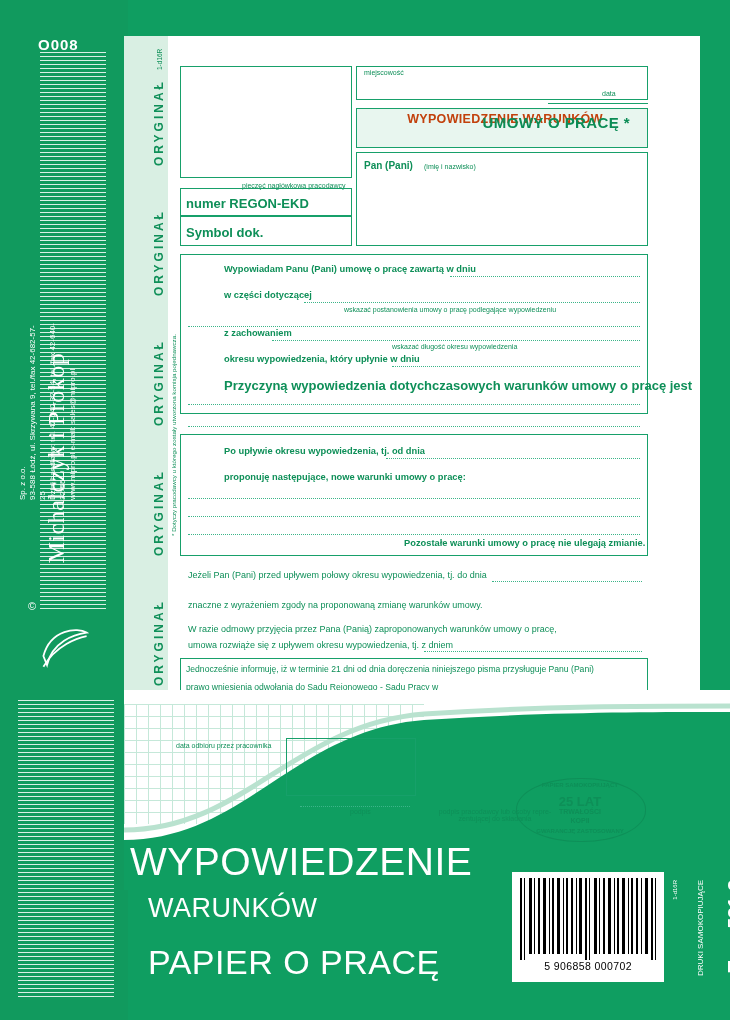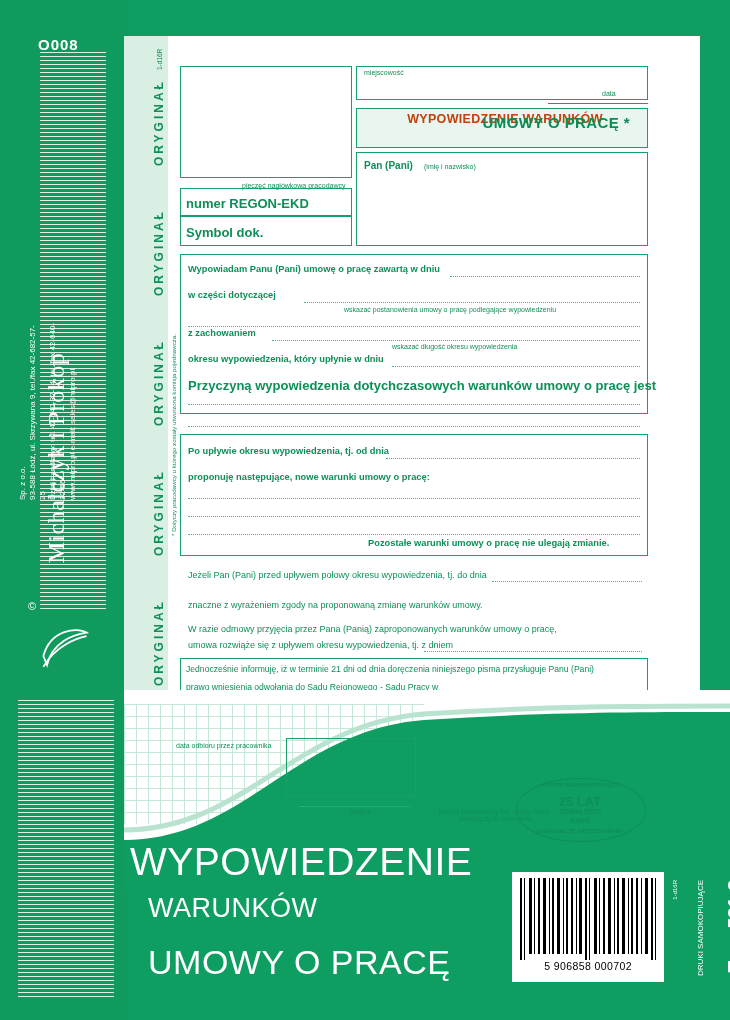--- a/index.html
+++ b/index.html
@@ -42,21 +42,21 @@
   .box{position:absolute;border:1px solid #17a06a;box-sizing:border-box;}
   .lbl{position:absolute;color:#0e8f58;font-size:7px;}
   .lblb{position:absolute;color:#0e8f58;font-size:13px;font-weight:bold;}
   .dots{position:absolute;border-bottom:1px dotted #3cb589;}
 
   .hdrbar{position:absolute;background:#e8f6ef;border:1px solid #17a06a;box-sizing:border-box;}
   .title1{position:absolute;color:#c2410c;font-weight:bold;font-size:12.5px;letter-spacing:.3px;}
   .title2{position:absolute;color:#0b8c55;font-weight:bold;font-size:15px;letter-spacing:.4px;}
 
   .bodytxt{position:absolute;color:#0e8f58;font-size:9px;}
-  .bodytxtb{position:absolute;color:#0e8f58;font-size:9.3px;font-weight:bold;}
+  .bodytxtb{position:absolute;color:#0e8f58;font-size:9.3px;font-weight:bold;margin-left:36px;}
   .tiny{position:absolute;color:#0e8f58;font-size:6.5px;}
 
   
   .banner{position:absolute;left:124px;top:690px;width:606px;height:330px;overflow:hidden;}
   .bannerwhite{position:absolute;left:0;top:0;width:606px;height:180px;background:#ffffff;}
   .grid{position:absolute;left:0;top:14px;width:300px;height:120px;
       background:
         repeating-linear-gradient(to right,#bfe6d5 0,#bfe6d5 1px,transparent 1px,transparent 12px),
         repeating-linear-gradient(to bottom,#bfe6d5 0,#bfe6d5 1px,transparent 1px,transparent 12px);
       opacity:.9;}
@@ -196,21 +196,21 @@
     <div class="ring"></div>
     <div class="t" style="top:4px;font-size:6px">PAPIER SAMOKOPIUJĄCY</div>
     <div class="t" style="top:16px;font-size:13px">25 LAT</div>
     <div class="t" style="top:30px;font-size:7px">TRWAŁOŚCI</div>
     <div class="t" style="top:39px;font-size:7px">KOPII</div>
     <div class="t" style="top:50px;font-size:6px">GWARANCJĘ ZASTOSOWANY</div>
   </div>
 
   <div class="bigtitle bt1">WYPOWIEDZENIE</div>
   <div class="bigtitle bt2">WARUNKÓW</div>
-  <div class="bigtitle bt3">UMOWY  O  PRACĘ</div>
+  <div class="bigtitle bt3">PAPIER  O  PRACĘ</div>
 
   <div class="barcodebox"></div>
   <svg class="bars" viewBox="0 0 140 82" preserveAspectRatio="none">
     <g fill="#000">
       <rect x="2" y="0" width="2" height="82"></rect>
         <rect x="6" y="0" width="1" height="82"></rect>
       <rect x="11" y="0" width="3" height="76"></rect>
         <rect x="16" y="0" width="1" height="76"></rect>
       <rect x="20" y="0" width="2" height="76"></rect>
         <rect x="25" y="0" width="3" height="76"></rect>

